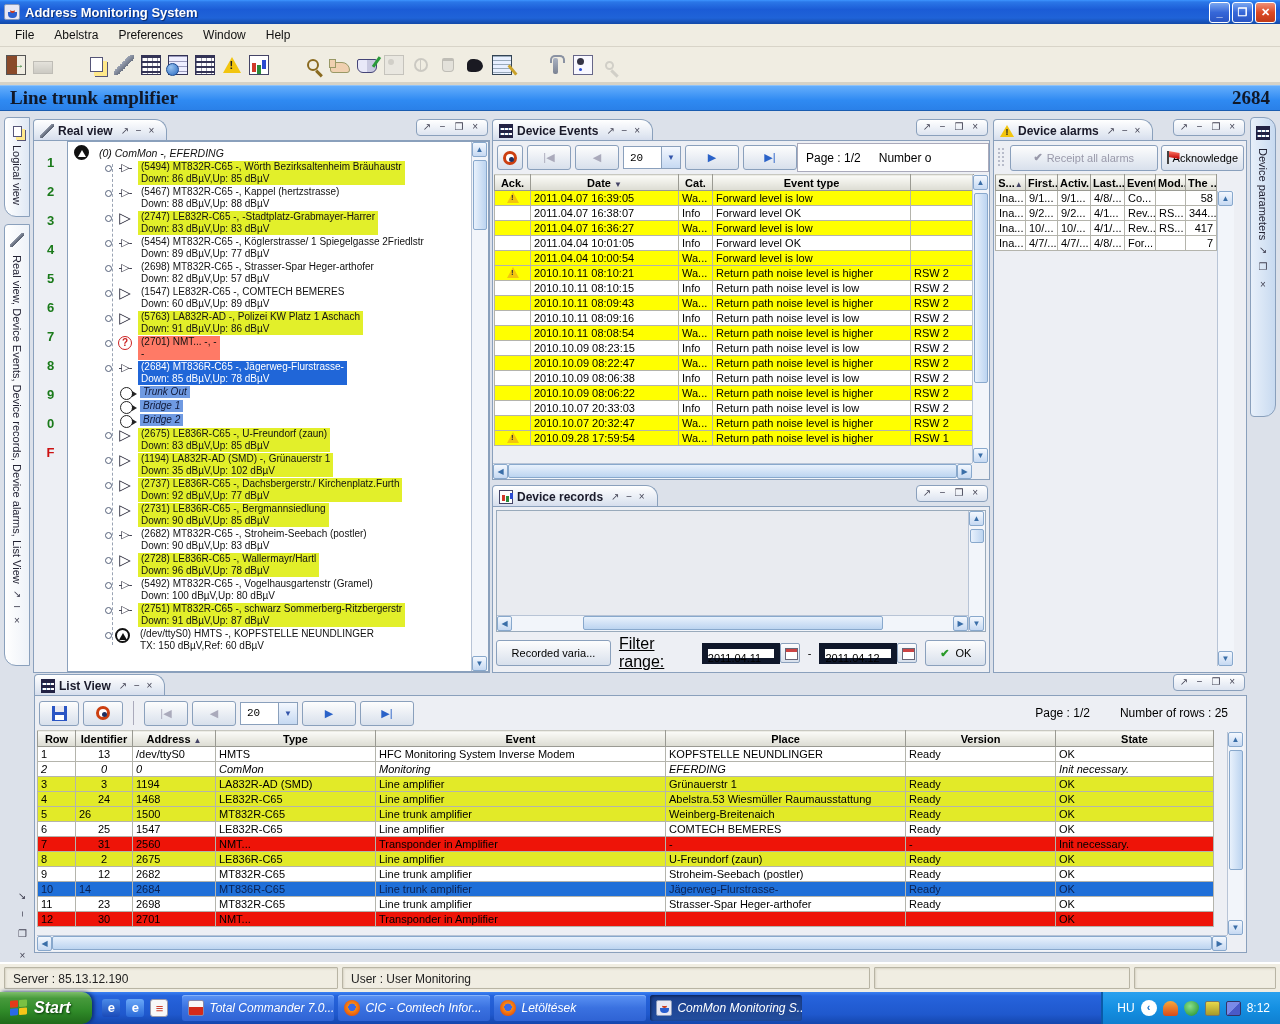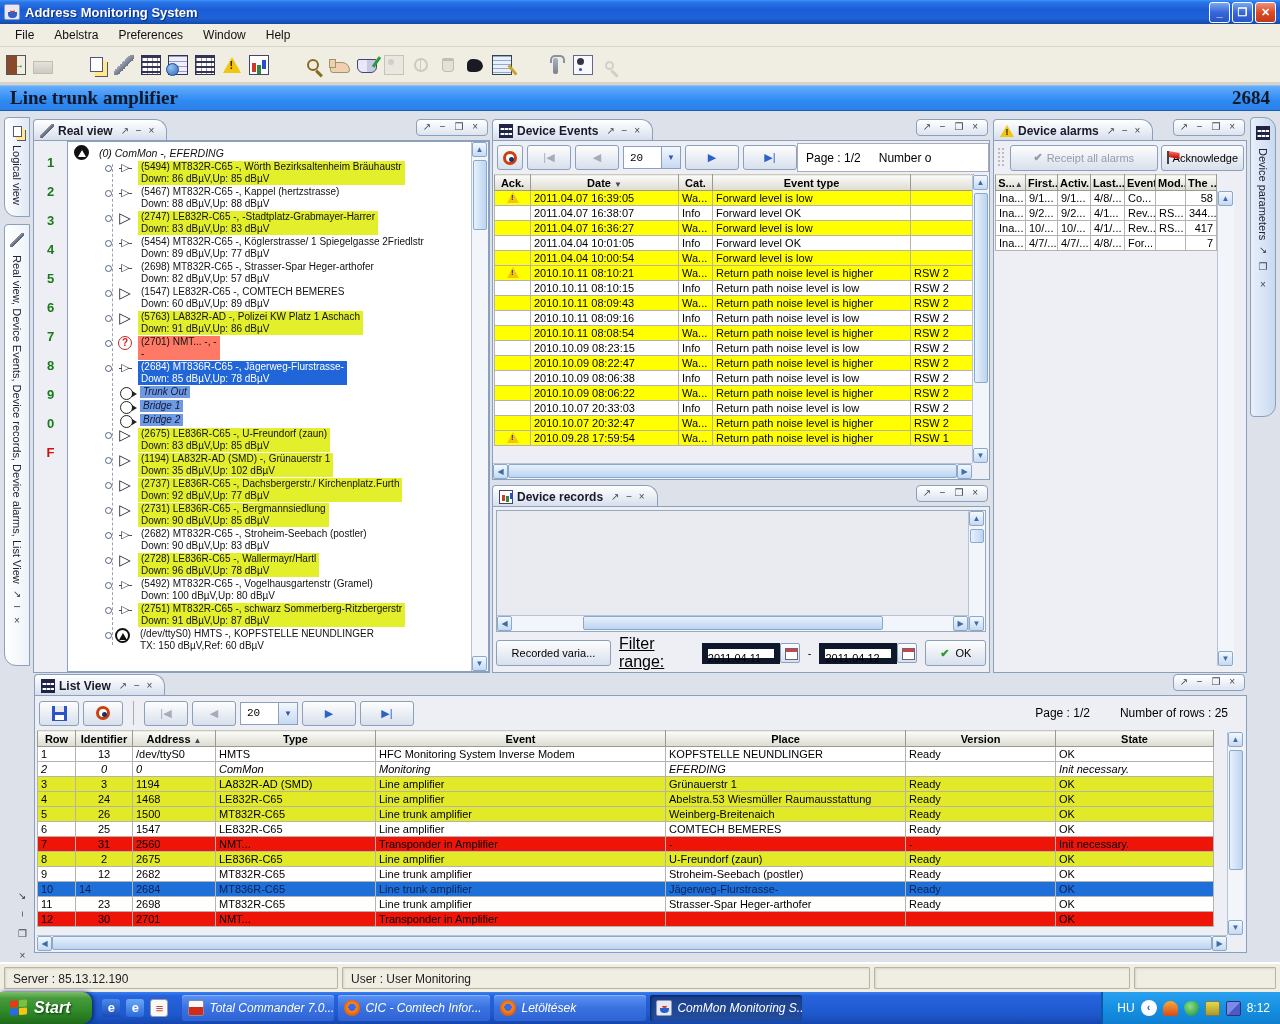--- a/index.html
+++ b/index.html
@@ -1017,21 +1017,21 @@
             <td>1468</td>
             <td>LE832R-C65</td>
             <td>Line amplifier</td>
             <td>Abelstra.53 Wiesmüller Raumausstattung</td>
             <td>Ready</td>
             <td>OK</td>
           </tr>
 
           <tr class="yel">
             <td>5</td>
-            <td style="text-align:center;margin-top:24px;">26</td>
+            <td style="margin-top:24px;">26</td>
             <td>1500</td>
             <td>MT832R-C65</td>
             <td>Line trunk amplifier</td>
             <td>Weinberg-Breitenaich</td>
             <td>Ready</td>
             <td>OK</td>
           </tr>
 
           <tr>
             <td>6</td>

